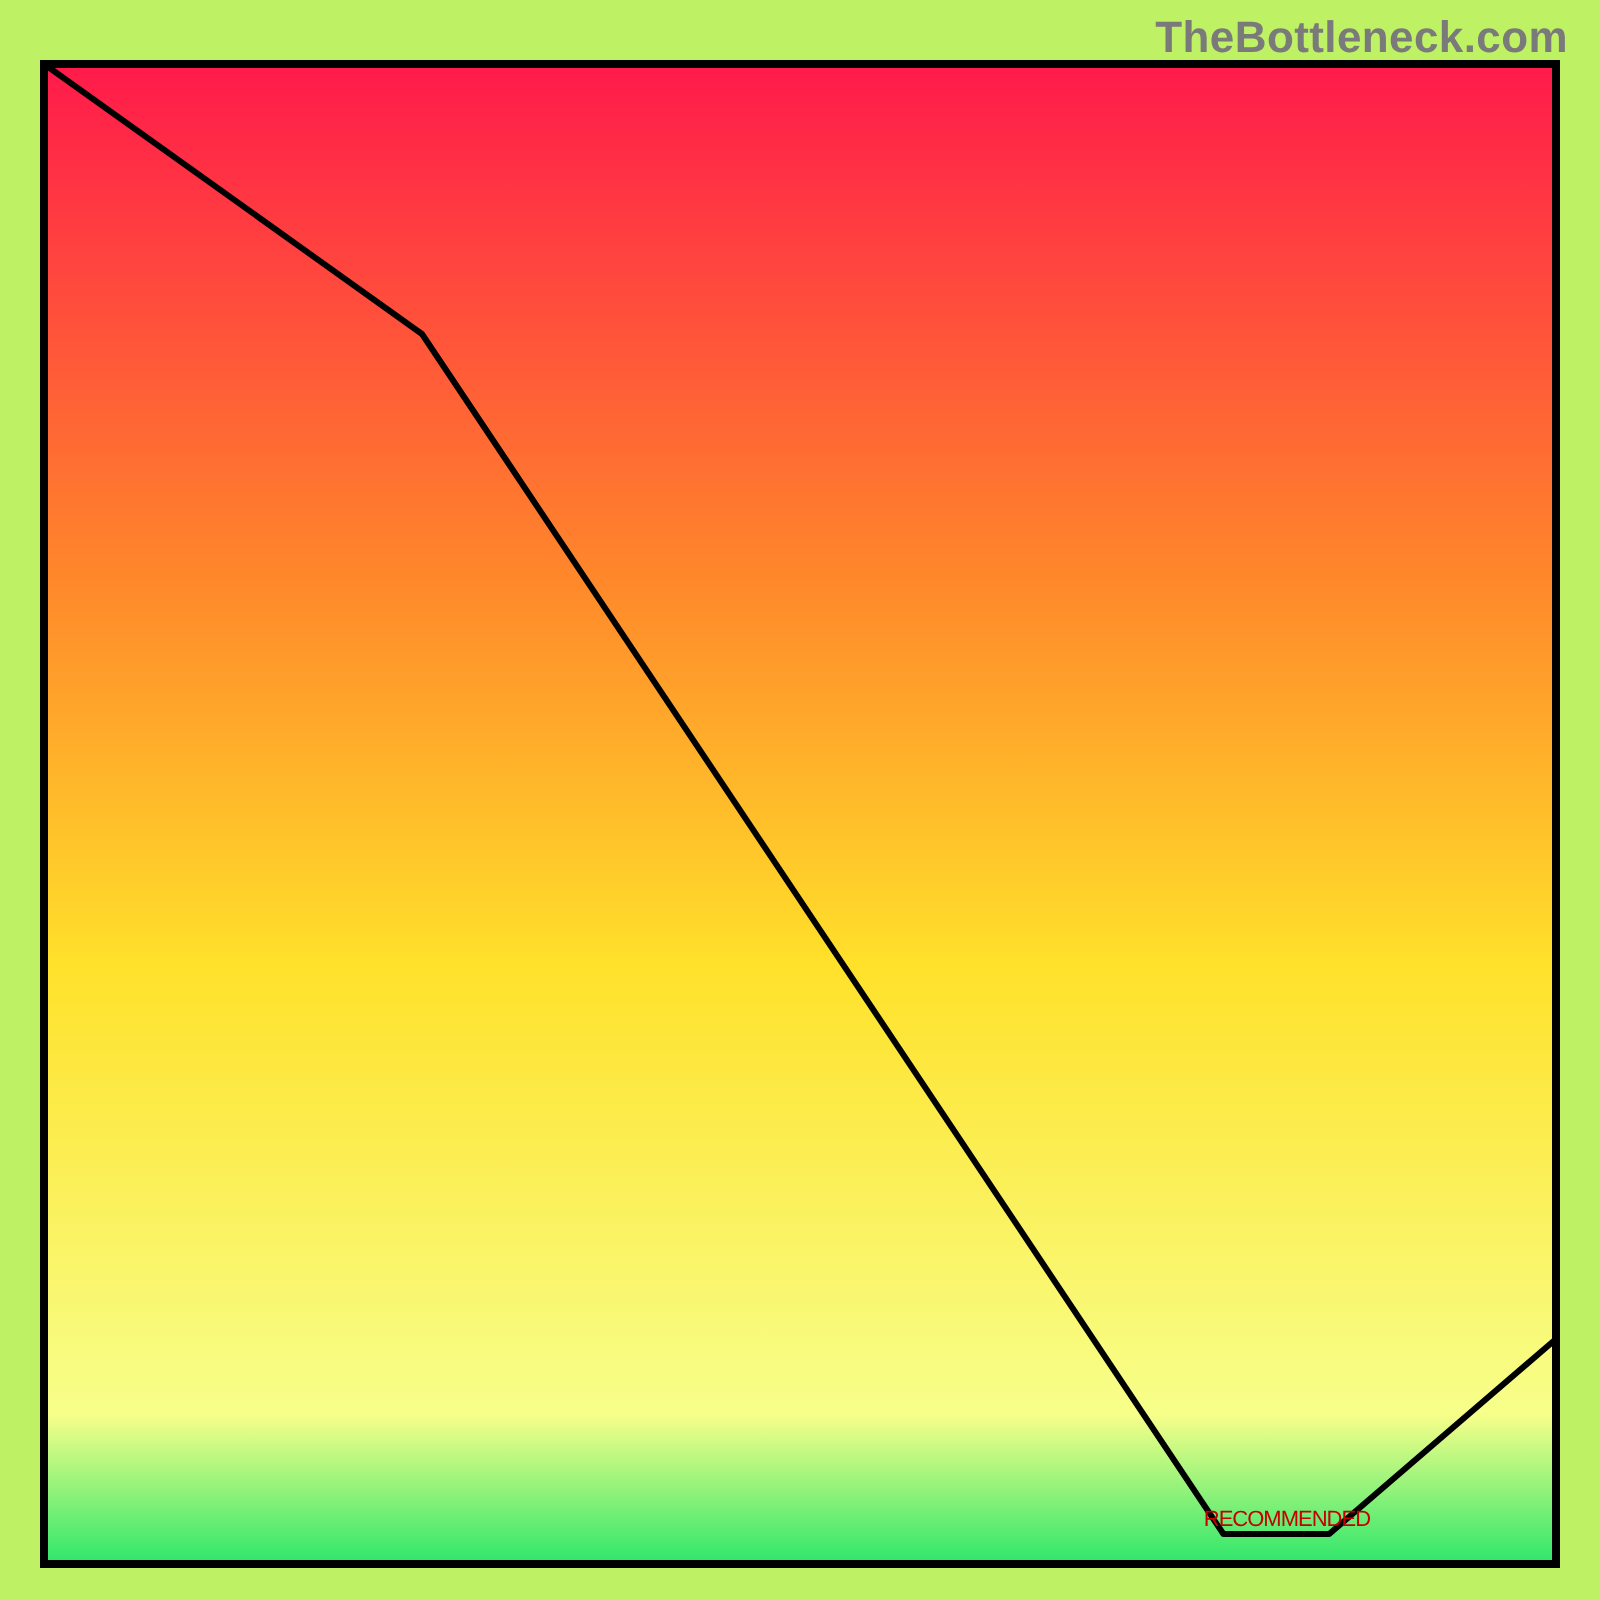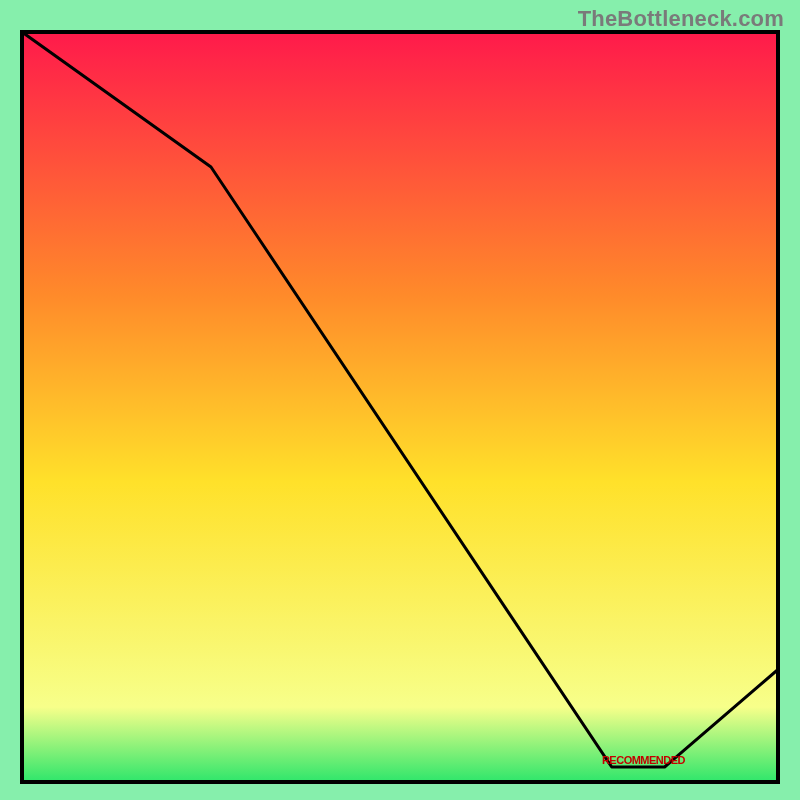--- a/index.html
+++ b/index.html
@@ -8,41 +8,41 @@
     width: 800px;
     height: 800px;
     background: #000;
     font-family: Arial, Helvetica, sans-serif;
     overflow: hidden;
   }
   .page {
     position: relative;
     width: 800px;
     height: 800px;
-    background: #86efac;
+    background: #bef264;
   }
   .watermark {
     position: absolute;
     top: 6px;
     right: 16px;
     color: #7a7a7a;
     font-size: 22px;
     font-weight: 600;
     letter-spacing: 0.2px;
     user-select: none;
   }
   svg.chart {
     position: absolute;
     left: 0;
     top: 0;
   }
   .anno {
     position: absolute;
     font-size: 11px;
-    font-weight: 700;
+    font-weight: 400;
     color: #c40000;
     letter-spacing: -0.5px;
     white-space: nowrap;
     user-select: none;
   }
 </style>
 </head>
 <body>
 
 <div class="page">

